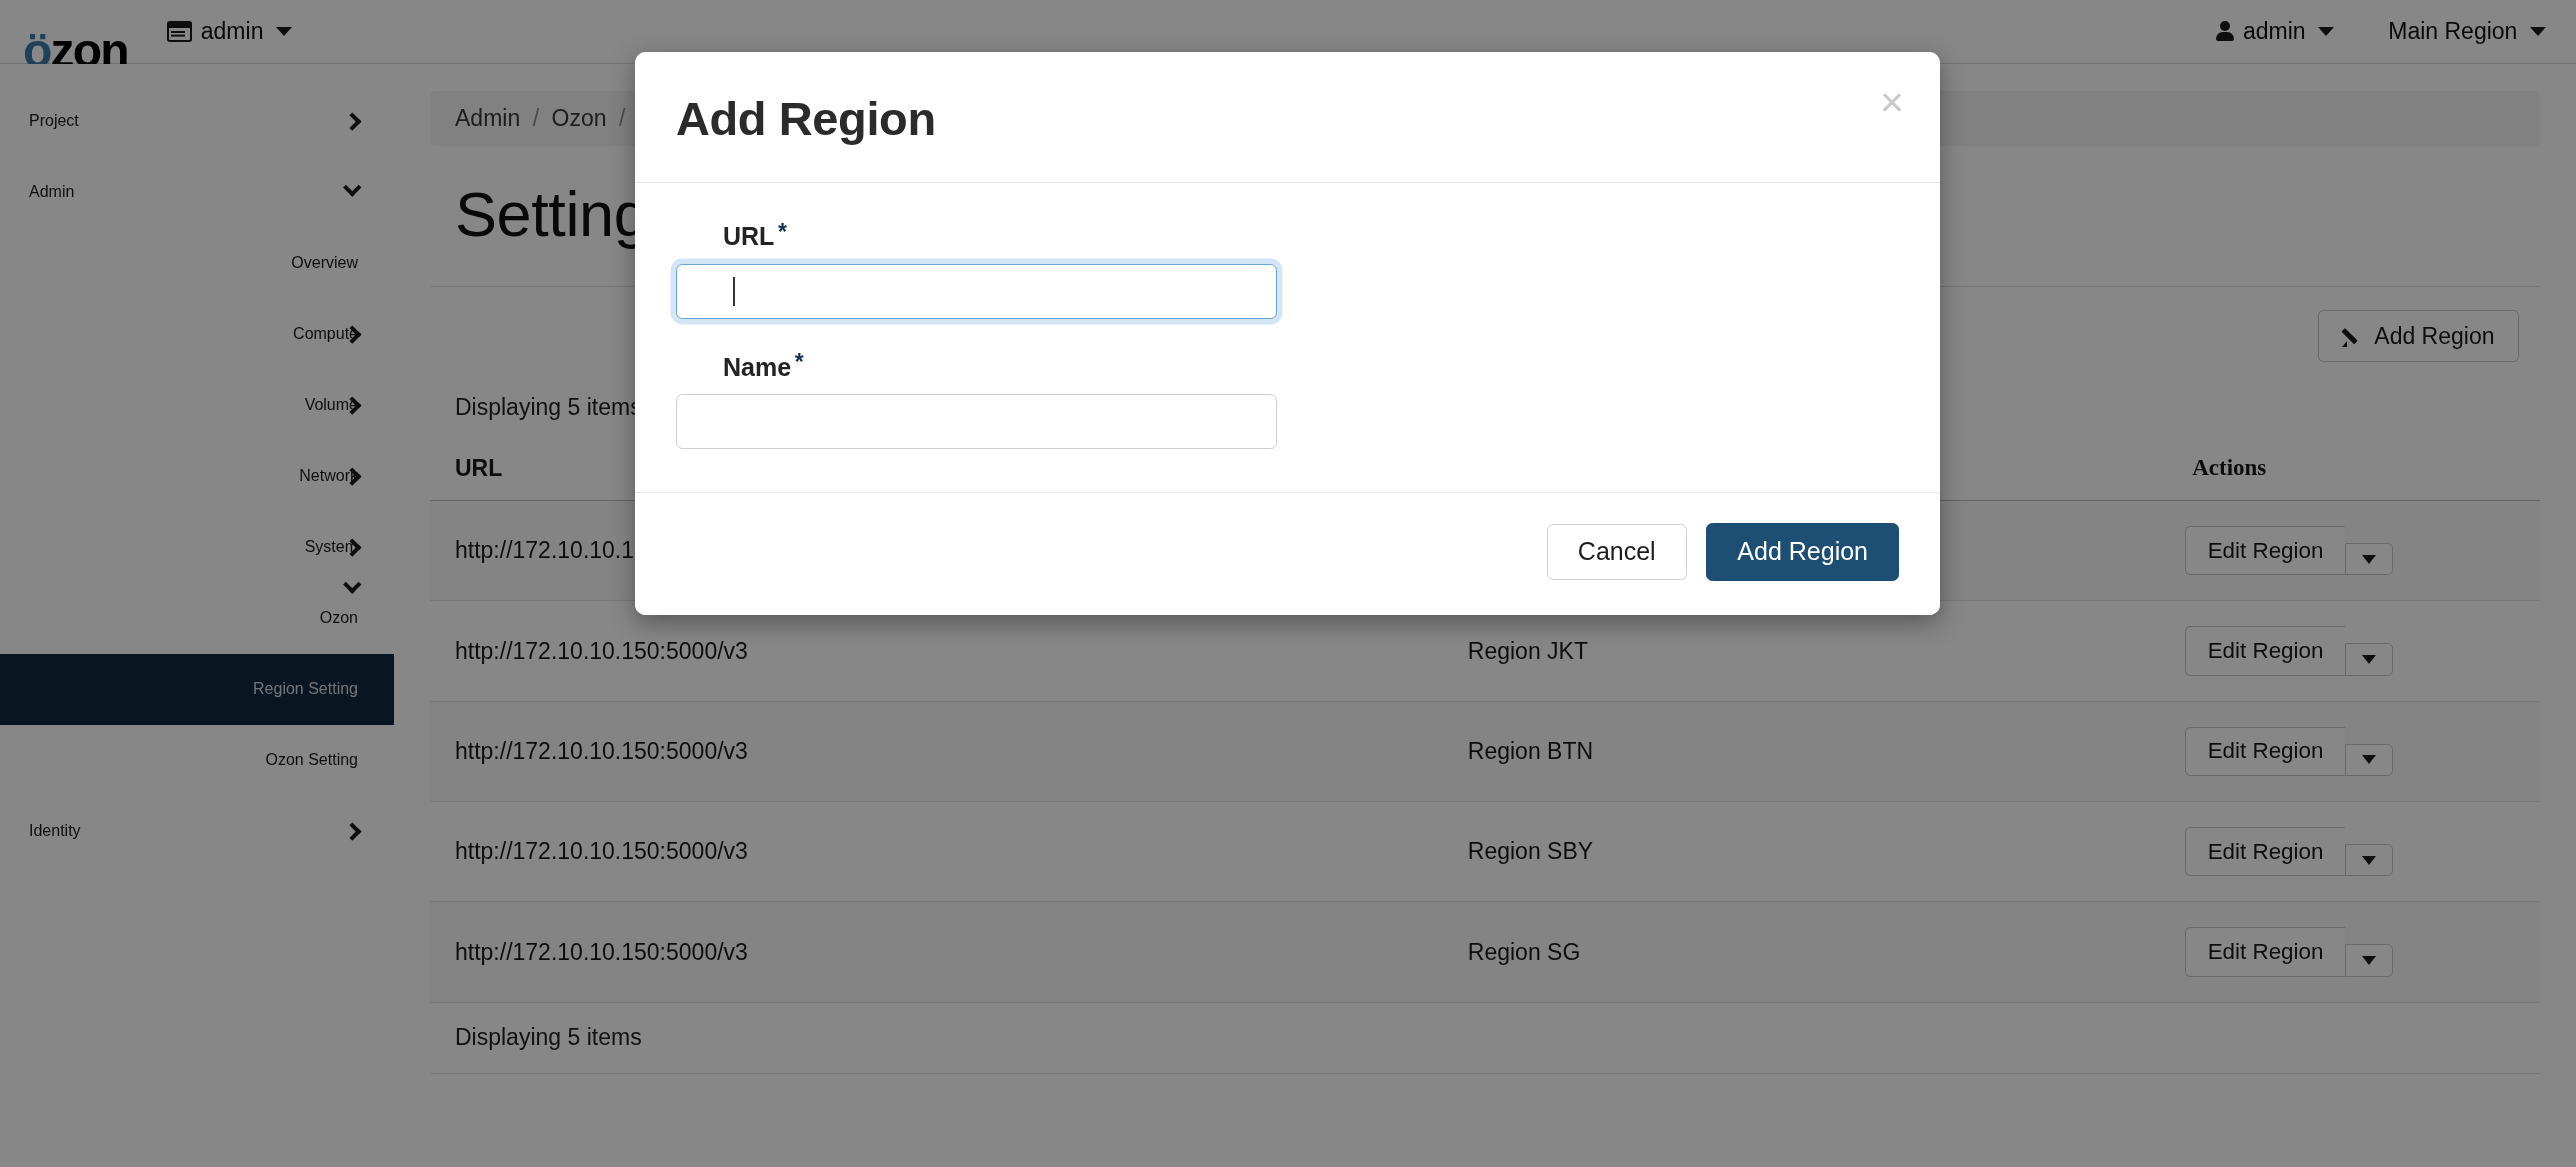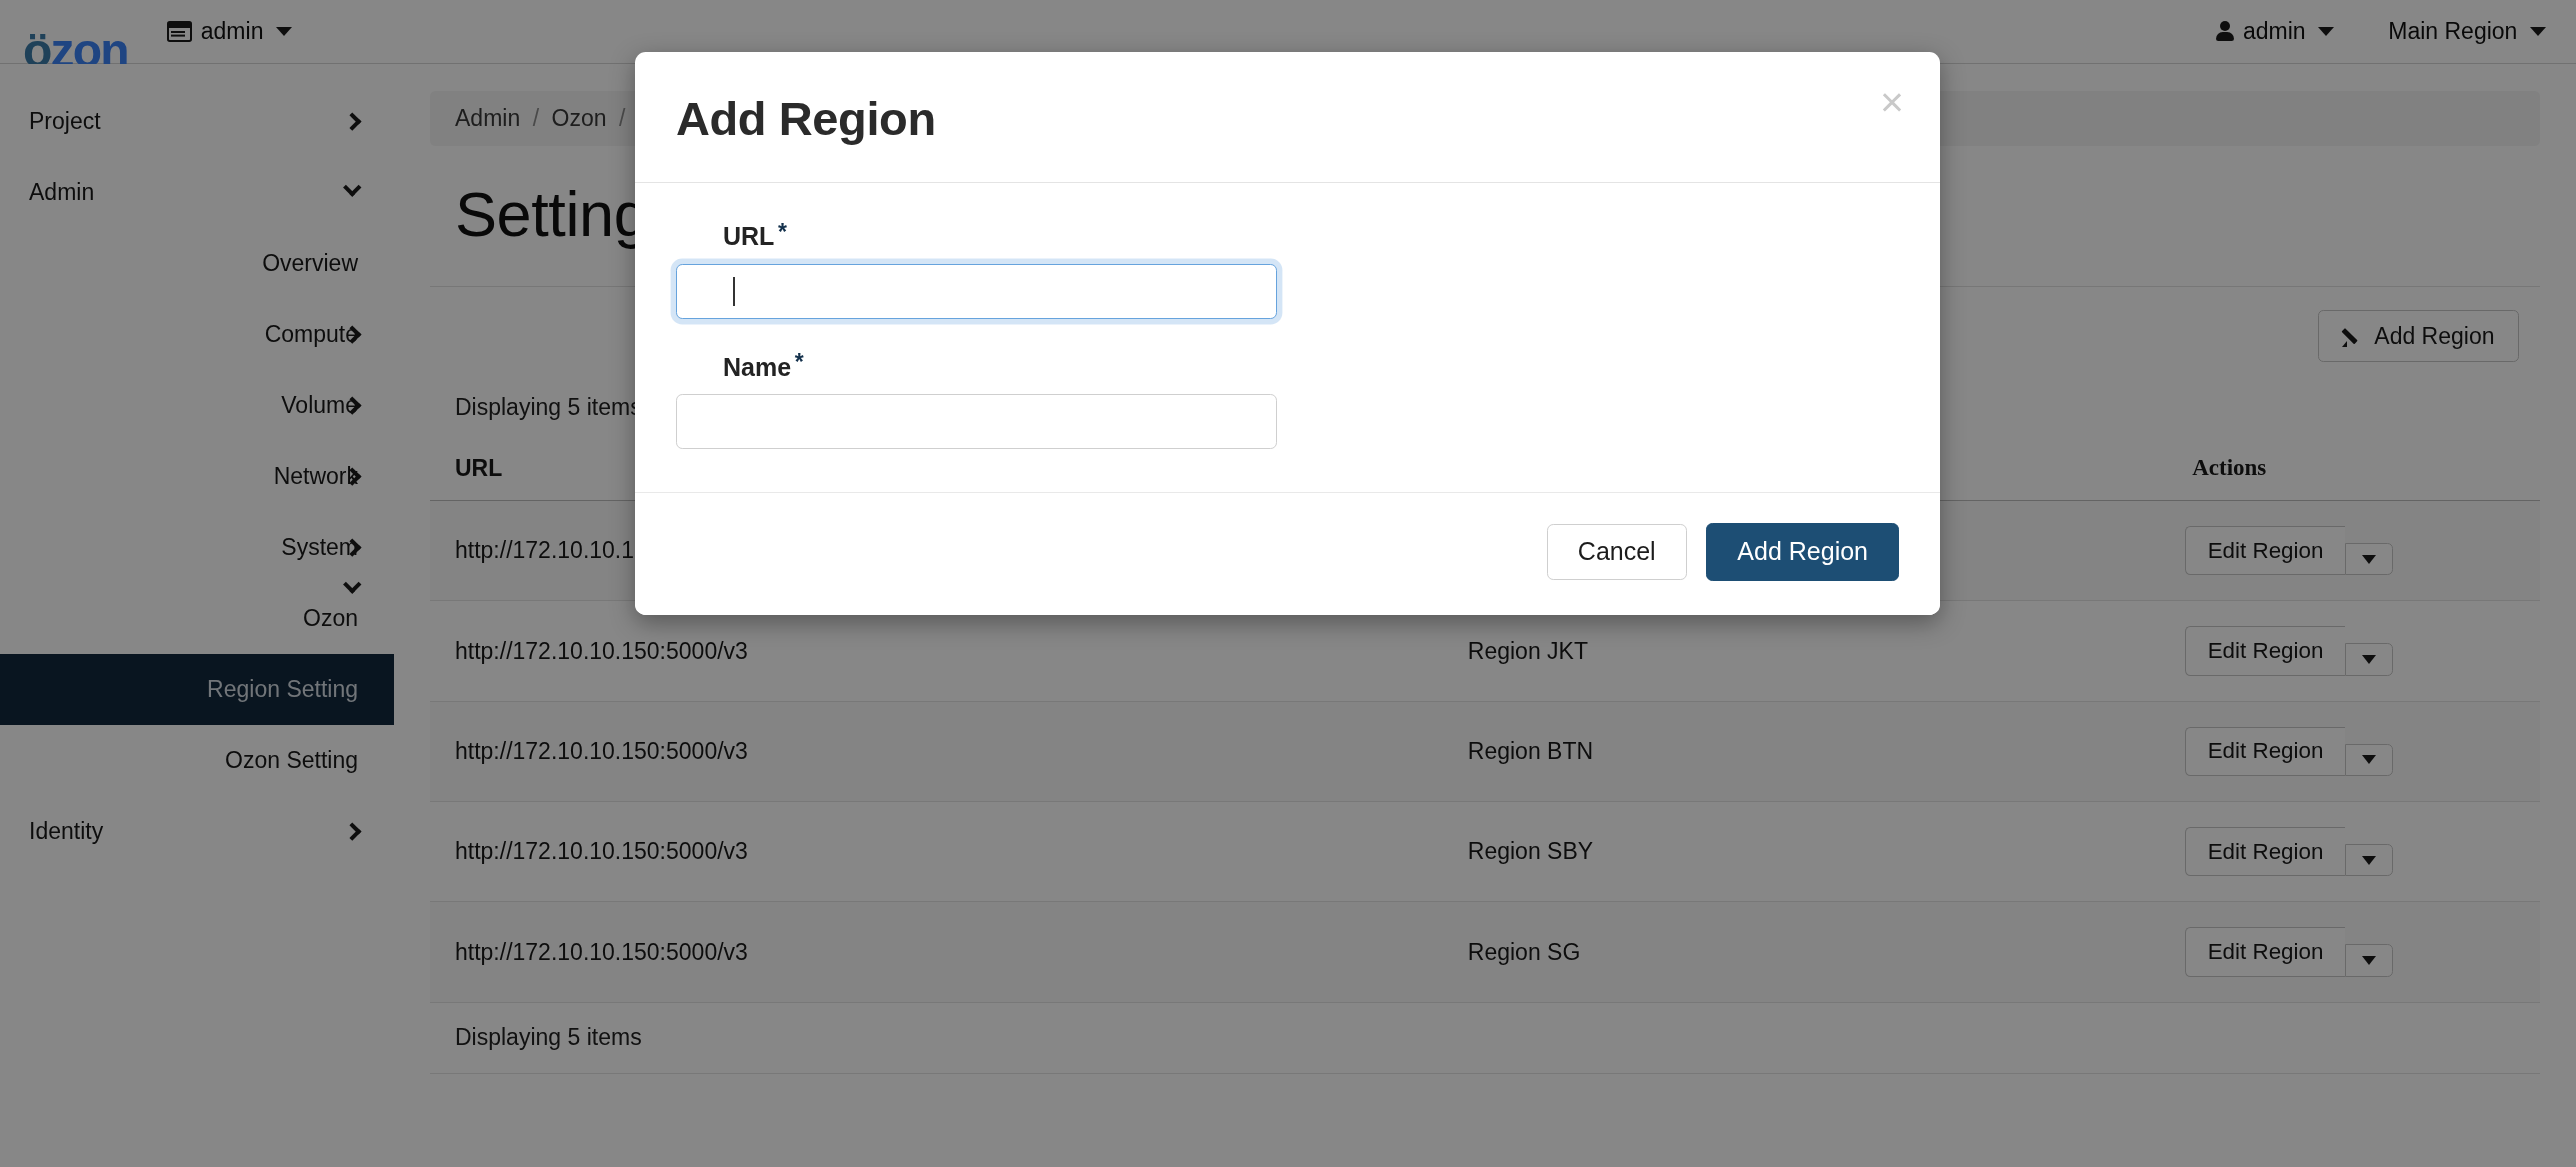--- a/index.html
+++ b/index.html
@@ -31,21 +31,21 @@
   .brand {
     margin-left: 23px;
     font-size: 48px;
     font-weight: 700;
     letter-spacing: -1.8px;
     line-height: 1;
     display: flex; align-items: baseline;
     user-select: none;
   }
   .brand .o { color: #3b7ca8; }
-  .brand .zon { color: #3b82f6; margin-top: 39px; }
+  .brand .zon { color: #000000; margin-top: 39px; }
 
   .nav-ctx {
     display: flex; align-items: center; gap: 9px;
     margin-left: 39px;
     font-size: 23px;
     color: #111;
   }
   .win-icon {
     width: 25px; height: 20.6px;
     border: 2.2px solid #1c1c1c;
@@ -101,21 +101,21 @@
   .sidebar {
     position: absolute; top: 64px; left: 0;
     width: 394px; height: 1103px;
     background: #ffffff;
     padding-top: 21.5px;
   }
   .side-item {
     height: 71px;
     display: flex; align-items: center;
     padding: 0 36px 0 29px;
-    font-size: 23px;
+    font-size: 16px;
     color: #1a1a1a;
     cursor: pointer;
   }
   .side-item .lbl { flex: 0 0 auto; }
   .side-item.lvl0 { justify-content: flex-start; }
   .side-item.lvl0 .lbl { margin-right: auto; }
   .side-item.lvl1 { justify-content: flex-end; }
   .side-item.lvl1 .lbl { text-align: left; }
   .side-item.lvl1 .chev { margin-left: auto; position: absolute; right: 36px; }
   .side-item.lvl2 { justify-content: flex-end; padding-left: 35px; }

